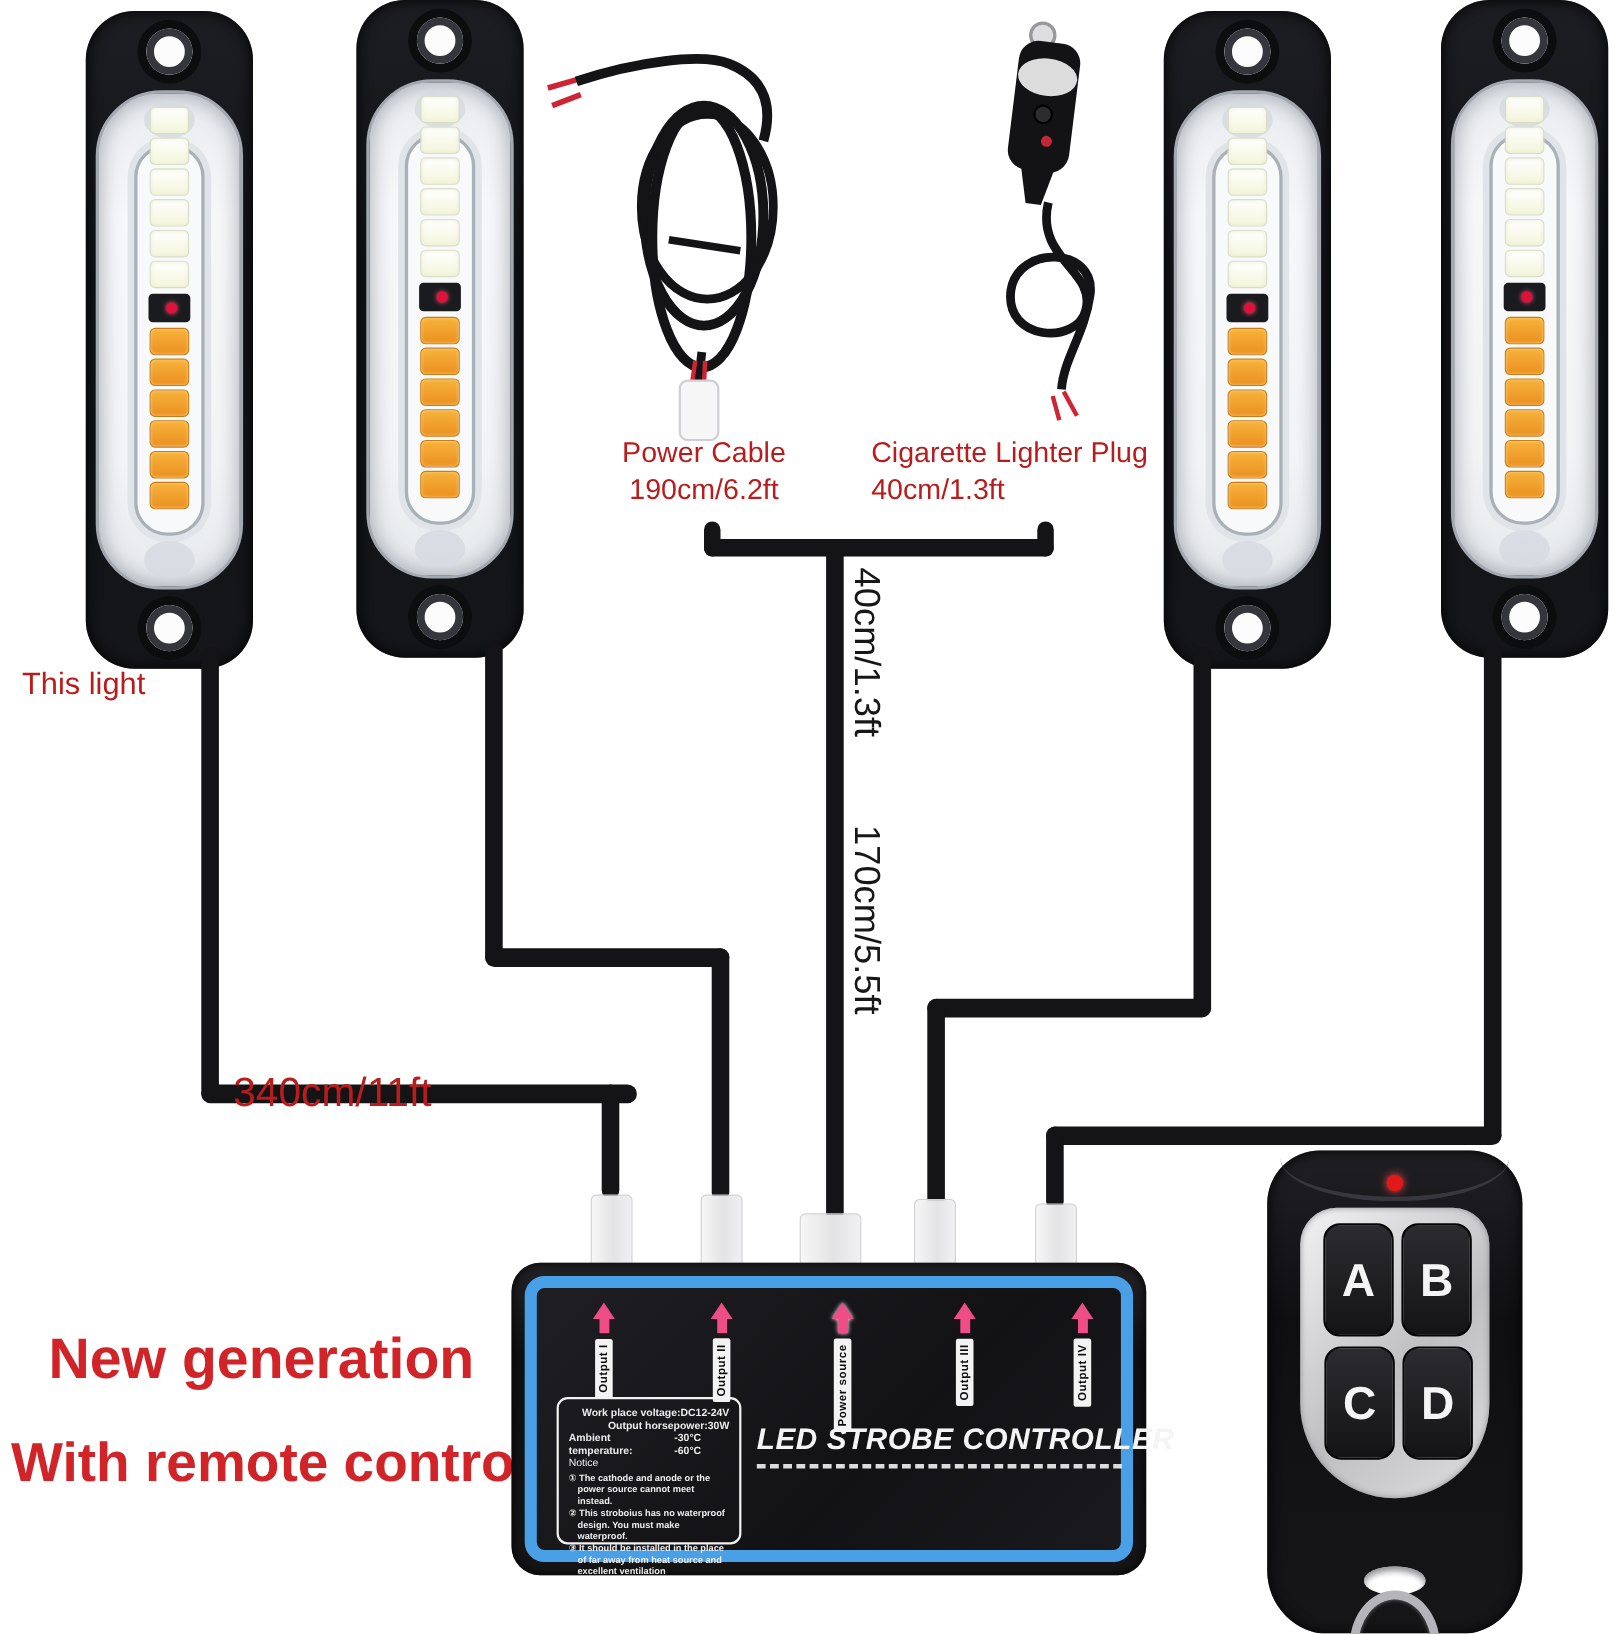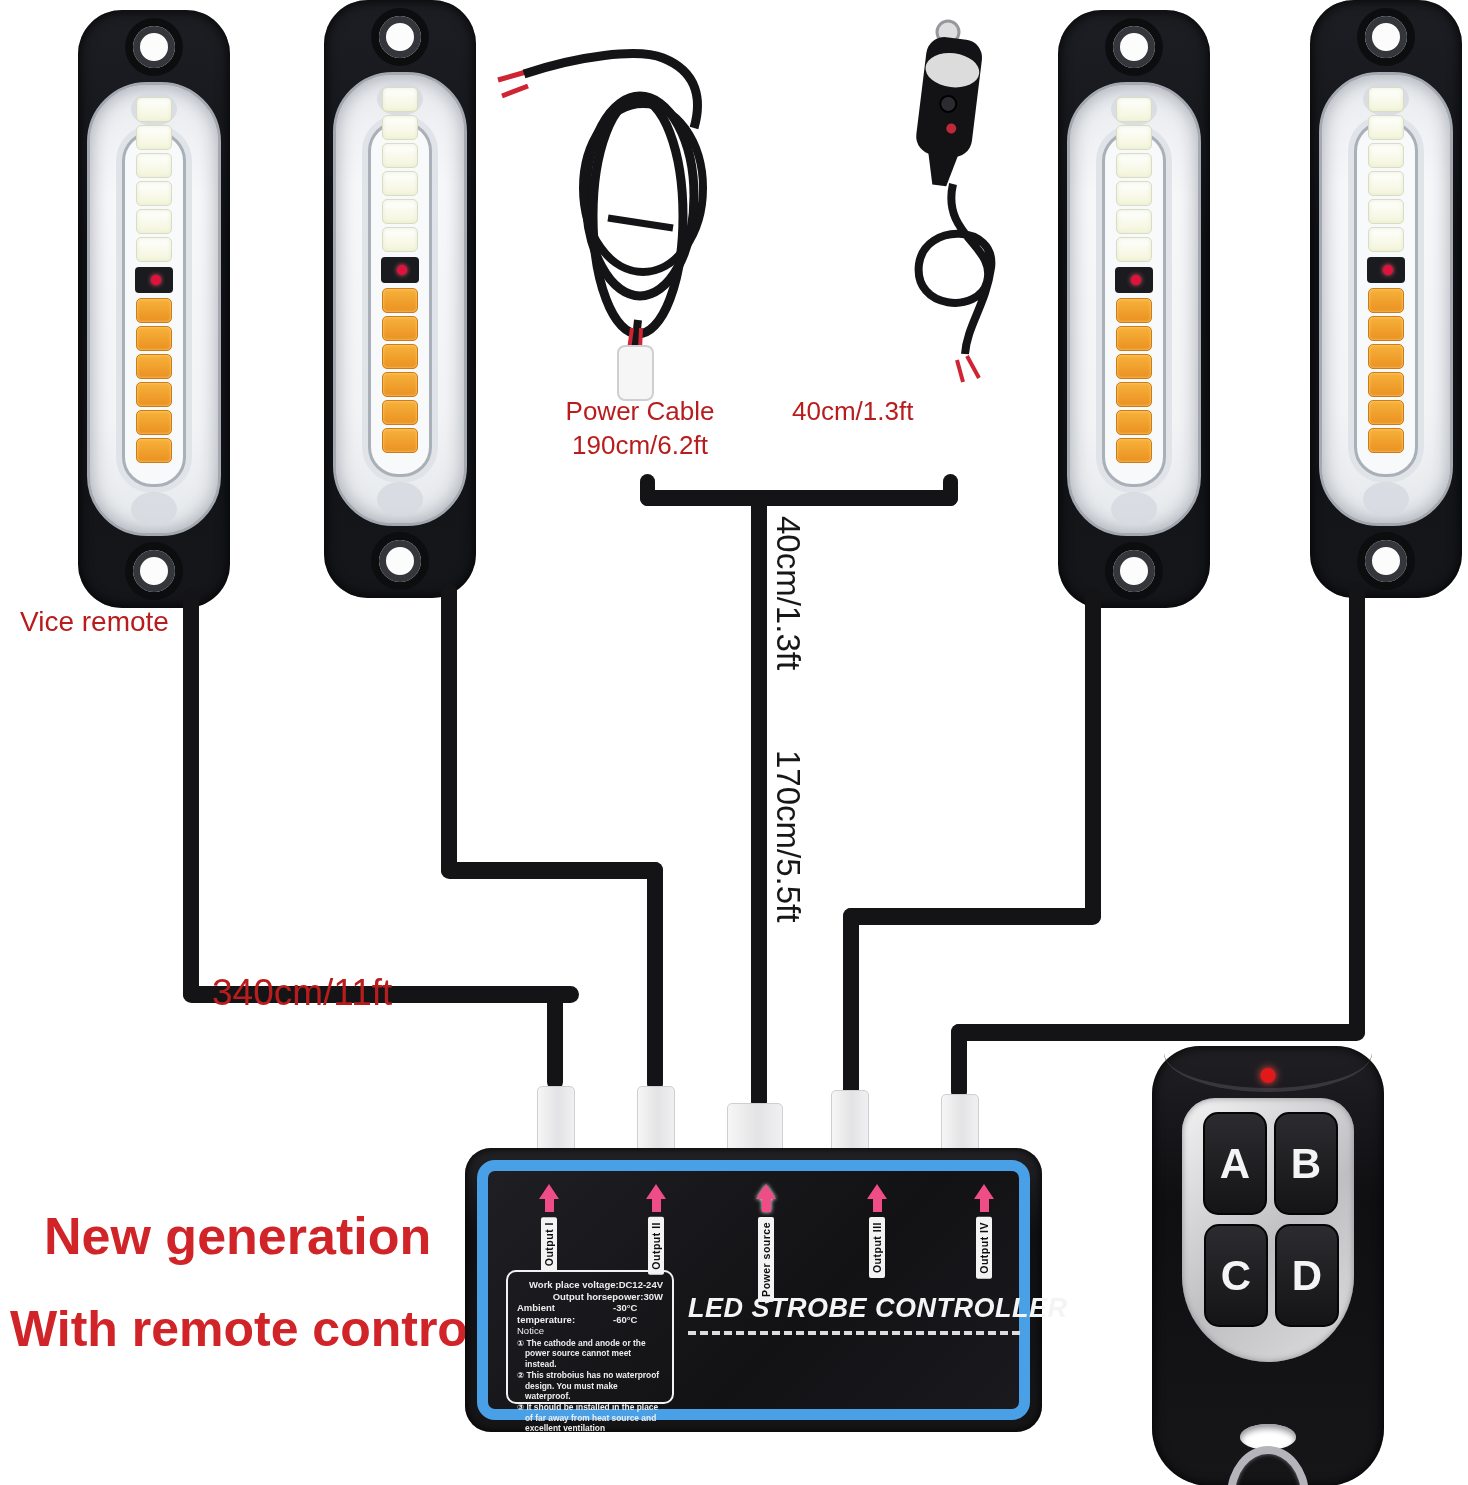--- a/index.html
+++ b/index.html
@@ -292,28 +292,29 @@
     <div class="rled"></div>
     <div class="panel"></div>
     <div class="rbtn" style="left:51px;top:66px;">A</div>
     <div class="rbtn" style="left:122px;top:66px;">B</div>
     <div class="rbtn" style="left:52px;top:178px;">C</div>
     <div class="rbtn" style="left:123px;top:178px;">D</div>
     <div class="key-hole"></div>
     <div class="key-ring"></div>
   </div>
 
-  <div class="txt" style="left:20px;top:606px;font-size:28px;">Vice remote</div>
+  <div class="txt" style="left:20px;top:606px;font-size:28px;">This light</div>
 
   <div class="txt" style="left:528px;top:394px;width:224px;text-align:center;font-size:26px;line-height:34px;">
     <div>Power Cable</div>
     <div>190cm/6.2ft</div>
   </div>
 
   <div class="txt" style="left:792px;top:394px;width:300px;font-size:26px;line-height:34px;">
+    <div>Cigarette Lighter Plug</div>
     <div>40cm/1.3ft</div>
   </div>
 
   <div class="vtext" style="left:769px;top:516px;">40cm/1.3ft</div>
   <div class="vtext" style="left:769px;top:750px;">170cm/5.5ft</div>
 
   <div class="txt" style="left:212px;top:972px;font-size:37px;">340cm/11ft</div>
 
   <div class="promo" style="left:44px;top:1206px;font-size:52px;">New generation</div>
   <div class="promo" style="left:10px;top:1300px;font-size:50px;">With remote control</div>

